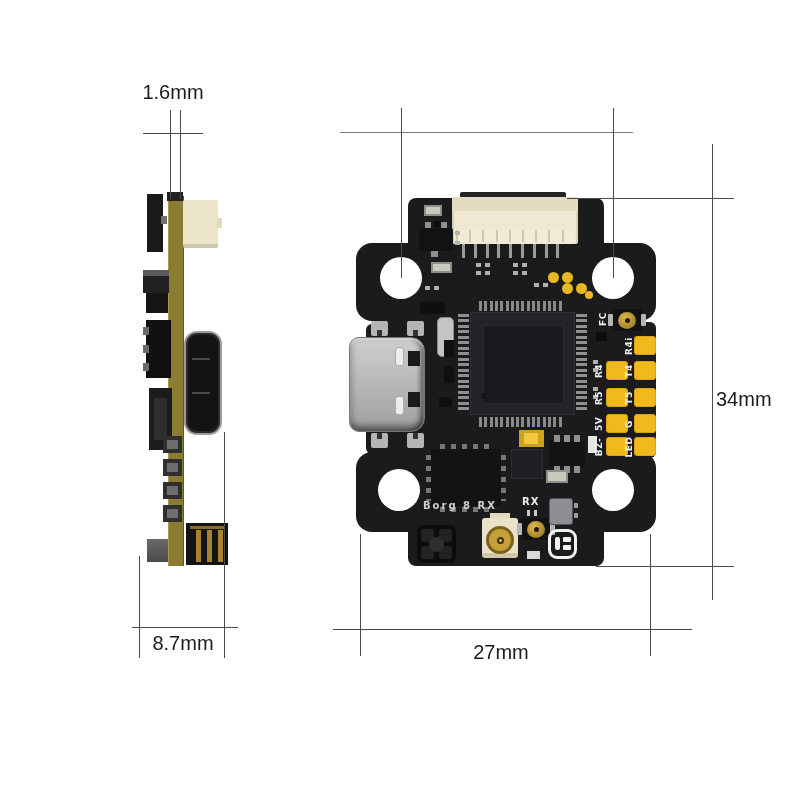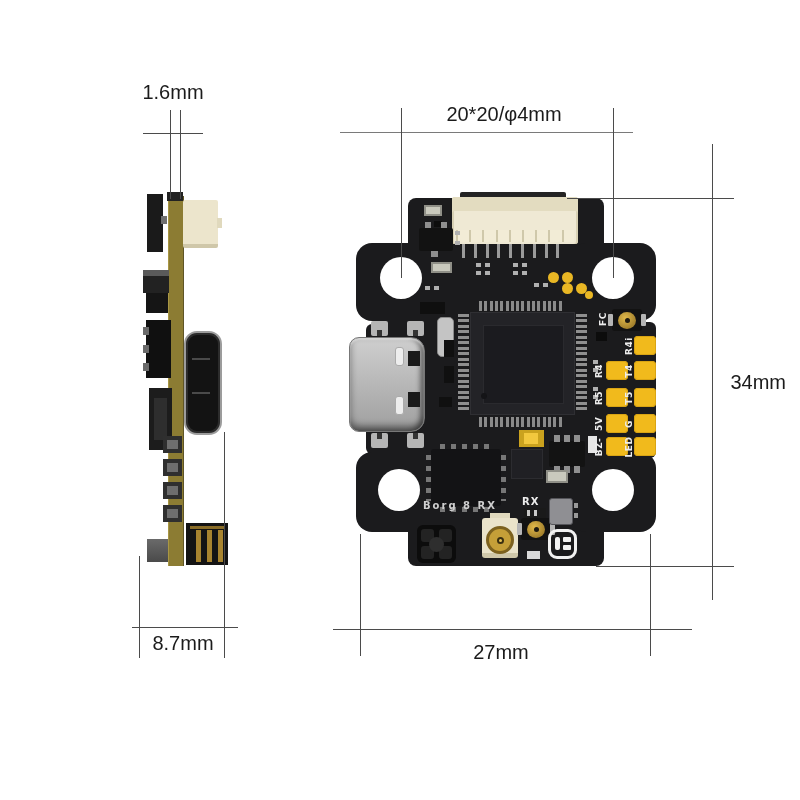--- a/index.html
+++ b/index.html
@@ -230,22 +230,21 @@
   <div class="vlabel" style="left:599px;top:424px;">5V</div>
   <div class="vlabel" style="left:599px;top:447px;">BZ-</div>
   <div class="vlabel" style="left:629px;top:346px;">R4i</div>
   <div class="vlabel" style="left:629px;top:371px;">T4</div>
   <div class="vlabel" style="left:629px;top:398px;">T5</div>
   <div class="vlabel" style="left:629px;top:424px;">G</div>
   <div class="vlabel" style="left:629px;top:447px;">LED</div>
 
   <div class="dim" style="left:140px;top:81px;width:66px;">1.6mm</div>
   <div class="dim" style="left:150px;top:632px;width:66px;">8.7mm</div>
-  <div class="dim" style="left:426px;top:103px;width:156px;">20*20/φ4mm</div>
-  <div class="dim" style="left:716px;top:371px;width:70px;text-align:right;">34mm</div>
+  <div class="dim" style="left:716px;top:388px;width:70px;text-align:left;">34mm</div>
   <div class="dim" style="left:470px;top:641px;width:62px;">27mm</div>
 
   <svg class="svgdims" width="800" height="800" viewBox="0 0 800 800">
     <g stroke="#4b4b4b" stroke-width="1">
 
       <line x1="170.5" y1="110" x2="170.5" y2="199"></line>
       <line x1="180.5" y1="110" x2="180.5" y2="199"></line>
       <line x1="143" y1="133.5" x2="203" y2="133.5"></line>
 
       <line x1="132" y1="627.5" x2="238" y2="627.5"></line>

